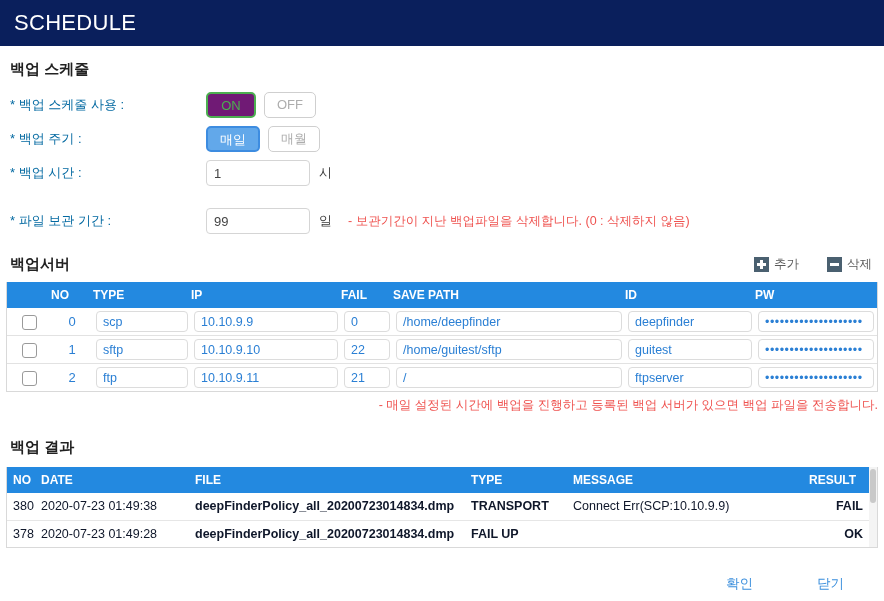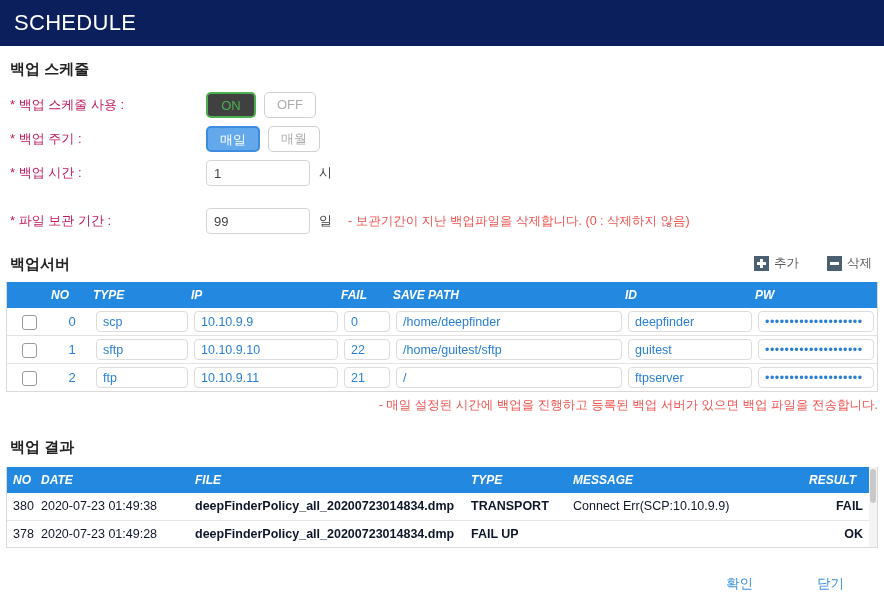--- a/index.html
+++ b/index.html
@@ -43,21 +43,21 @@
   .form-row {
     display: flex;
     align-items: center;
     height: 32px;
     margin-bottom: 2px;
   }
   .form-row.spaced { margin-top: 16px; }
   .form-label {
     width: 196px;
     font-size: 13px;
-    color: #be185d;
+    color: #0369a1;
     white-space: nowrap;
   }
 
   .toggle-btn {
     min-width: 50px;
     height: 26px;
     border-radius: 5px;
     background: #fff;
     border: 1px solid #cfcfcf;
     color: #adadad;
@@ -65,21 +65,21 @@
     font-family: inherit;
     padding: 0 12px;
     margin-right: 8px;
     cursor: pointer;
     line-height: 24px;
     text-align: center;
   }
   .toggle-btn.on-active {
     border: 2px solid #4caf50;
     color: #4caf50;
-    background: #404040;
+    background: #701a75;
     font-weight: normal;
   }
   .toggle-btn.blue-active {
     border: 2px solid #3d8ce0;
     color: #ffffff;
     background: #62a8ea;
   }
 
   .text-input {
     width: 104px;
@@ -101,21 +101,21 @@
   .hint-red {
     margin-left: 16px;
     color: #ef5350;
     font-size: 12.5px;
     white-space: nowrap;
   }
 
   
   .section-head {
     display: flex;
-    align-items: flex-start;
+    align-items: center;
     justify-content: space-between;
     margin: 18px 0 8px 0;
   }
   .section-head .section-title { margin: 0 0 0 4px; }
   .actions { display: flex; align-items: center; gap: 28px; padding-right: 6px; }
   .action-btn {
     display: inline-flex;
     align-items: center;
     gap: 5px;
     cursor: pointer;
@@ -146,21 +146,21 @@
   }
 
   
   table { border-collapse: collapse; width: 100%; }
 
   .srv-table-wrap {
     border: 1px solid #d9d9d9;
     border-top: none;
     background: #fff;
   }
-  .tbl-head-row { background: #2389e0; font-style: italic; }
+  .tbl-head-row { background: #2389e0; }
   .tbl-head-row th {
     color: #ffffff;
     font-size: 12px;
     font-weight: bold;
     text-align: left;
     padding: 6px 0 6px 0;
     height: 25px;
     white-space: nowrap;
   }
 

